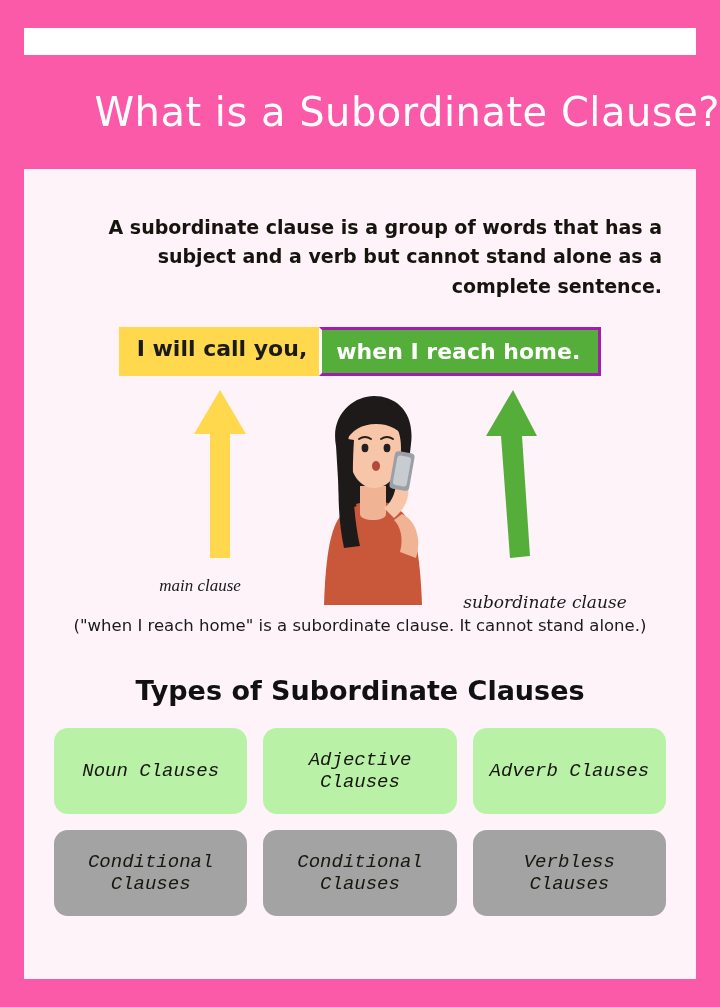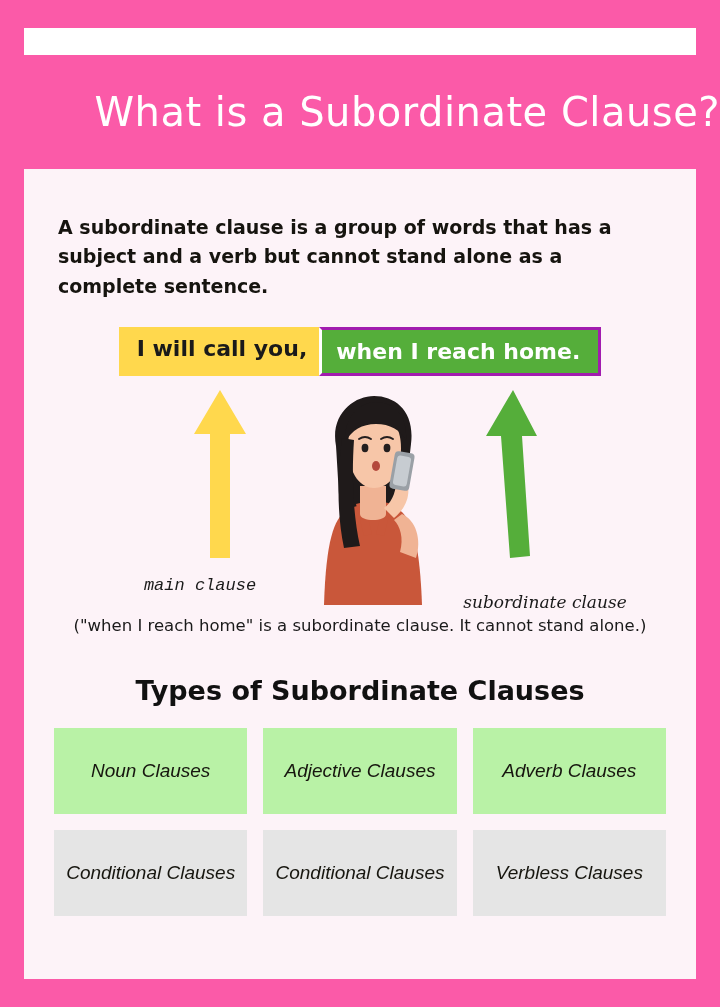--- a/index.html
+++ b/index.html
@@ -50,21 +50,21 @@
     top: 169px;
     left: 24px;
     width: 672px;
     height: 810px;
     background: #FDF3F8;
     box-sizing: border-box;
     padding: 0;
   }
   .definition {
     margin: 44px 34px 0 34px;
-    text-align: left;
+    text-align: right;
     font-size: 19px;
     line-height: 1.55;
     color: #16140f;
     font-weight: bold;
     font-family: "DejaVu Sans", sans-serif;
   }
   .sentence-row {
     margin-top: 26px;
     display: flex;
     justify-content: center;
@@ -104,21 +104,21 @@
   .arrow-right { left: 455px; top: 6px; }
   .label-main {
     position: absolute;
     left: 86px;
     top: 196px;
     width: 180px;
     text-align: center;
     font-size: 17px;
     font-style: italic;
     color: #1a1a1a;
-    font-family: Liberation Mono, monospace;
+    font-family: Liberation Serif, serif;
   }
   .label-sub {
     position: absolute;
     left: 406px;
     top: 212px;
     width: 230px;
     text-align: center;
     font-size: 17px;
     font-style: italic;
     color: #1a1a1a;
@@ -147,34 +147,34 @@
     font-family: "DejaVu Sans", sans-serif;
   }
   .grid {
     margin: 22px 30px 0 30px;
     display: grid;
     grid-template-columns: repeat(3, 1fr);
     grid-template-rows: repeat(2, 86px);
     gap: 16px 16px;
   }
   .chip {
-    border-radius: 0;
+    border-radius: 14px;
     display: flex;
     align-items: center;
     justify-content: center;
     text-align: center;
     font-size: 19px;
     color: #17160f;
-    font-family: Liberation Sans, sans-serif;
+    font-family: Liberation Mono, monospace;
     font-style: italic;
     padding: 0 8px;
     box-sizing: border-box;
   }
   .chip-green { background: #B9F2A6; }
-  .chip-teal  { background: #e5e5e5; }
+  .chip-teal  { background: #a3a3a3; }
 </style>
 </head>
 <body>
 
 <div class="poster">
 
   <div class="top-strip"></div>
 
   <div class="title-bar">
     <div class="title">What is a Subordinate Clause?</div>

